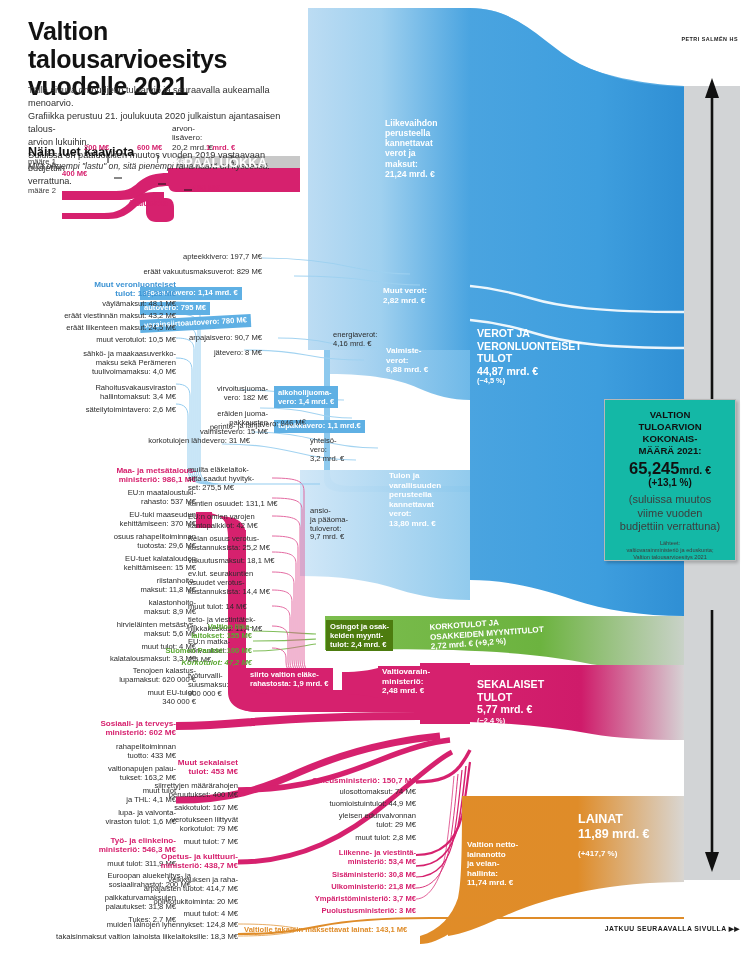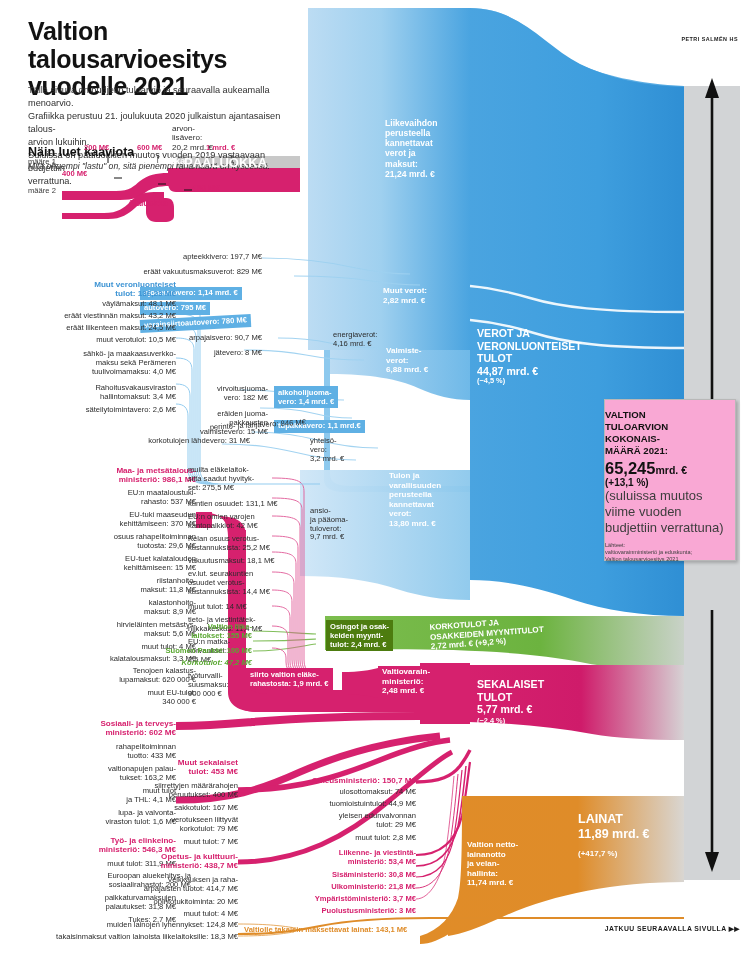--- a/index.html
+++ b/index.html
@@ -58,29 +58,29 @@
   .bold{font-weight:bold;}
 
   .big-white{
     position:absolute;color:#fff;font-weight:bold;line-height:1.18;
     white-space:pre-line;
   }
 
   
   #totalbox{
     position:absolute;left:604px;top:399px;width:132px;height:162px;
-    background:#f9a8d4;border:1px solid #b8b8b8;
+    background:#14b8a6;border:1px solid #b8b8b8;
     box-shadow:2px 2px 3px rgba(0,0,0,.22);
-    padding-top:9px;box-sizing:border-box;
+    text-align:center;padding-top:9px;box-sizing:border-box;
   }
   #totalbox .tb-h{font-size:9.6px;font-weight:bold;color:#111;line-height:1.26;white-space:pre-line;}
   #totalbox .tb-n{font-size:16.5px;font-weight:bold;color:#111;margin-top:2px;}
   #totalbox .tb-n em{font-size:10.5px;font-style:normal;}
   #totalbox .tb-p{font-size:10px;font-weight:bold;color:#111;margin-top:-1px;}
-  #totalbox .tb-s{font-size:13px;color:#3d3d3d;line-height:1.22;white-space:pre-line;}
+  #totalbox .tb-s{font-size:11px;color:#3d3d3d;margin-top:5px;line-height:1.22;white-space:pre-line;}
   #totalbox .tb-src{font-size:5.6px;color:#3d3d3d;margin-top:6px;line-height:1.3;white-space:pre-line;}
 
   .footnote{
     position:absolute;right:10px;bottom:23px;
     font-size:6.8px;font-weight:bold;letter-spacing:.45px;color:#1a1a1a;
   }
 </style>
 </head>
 <body>
 

